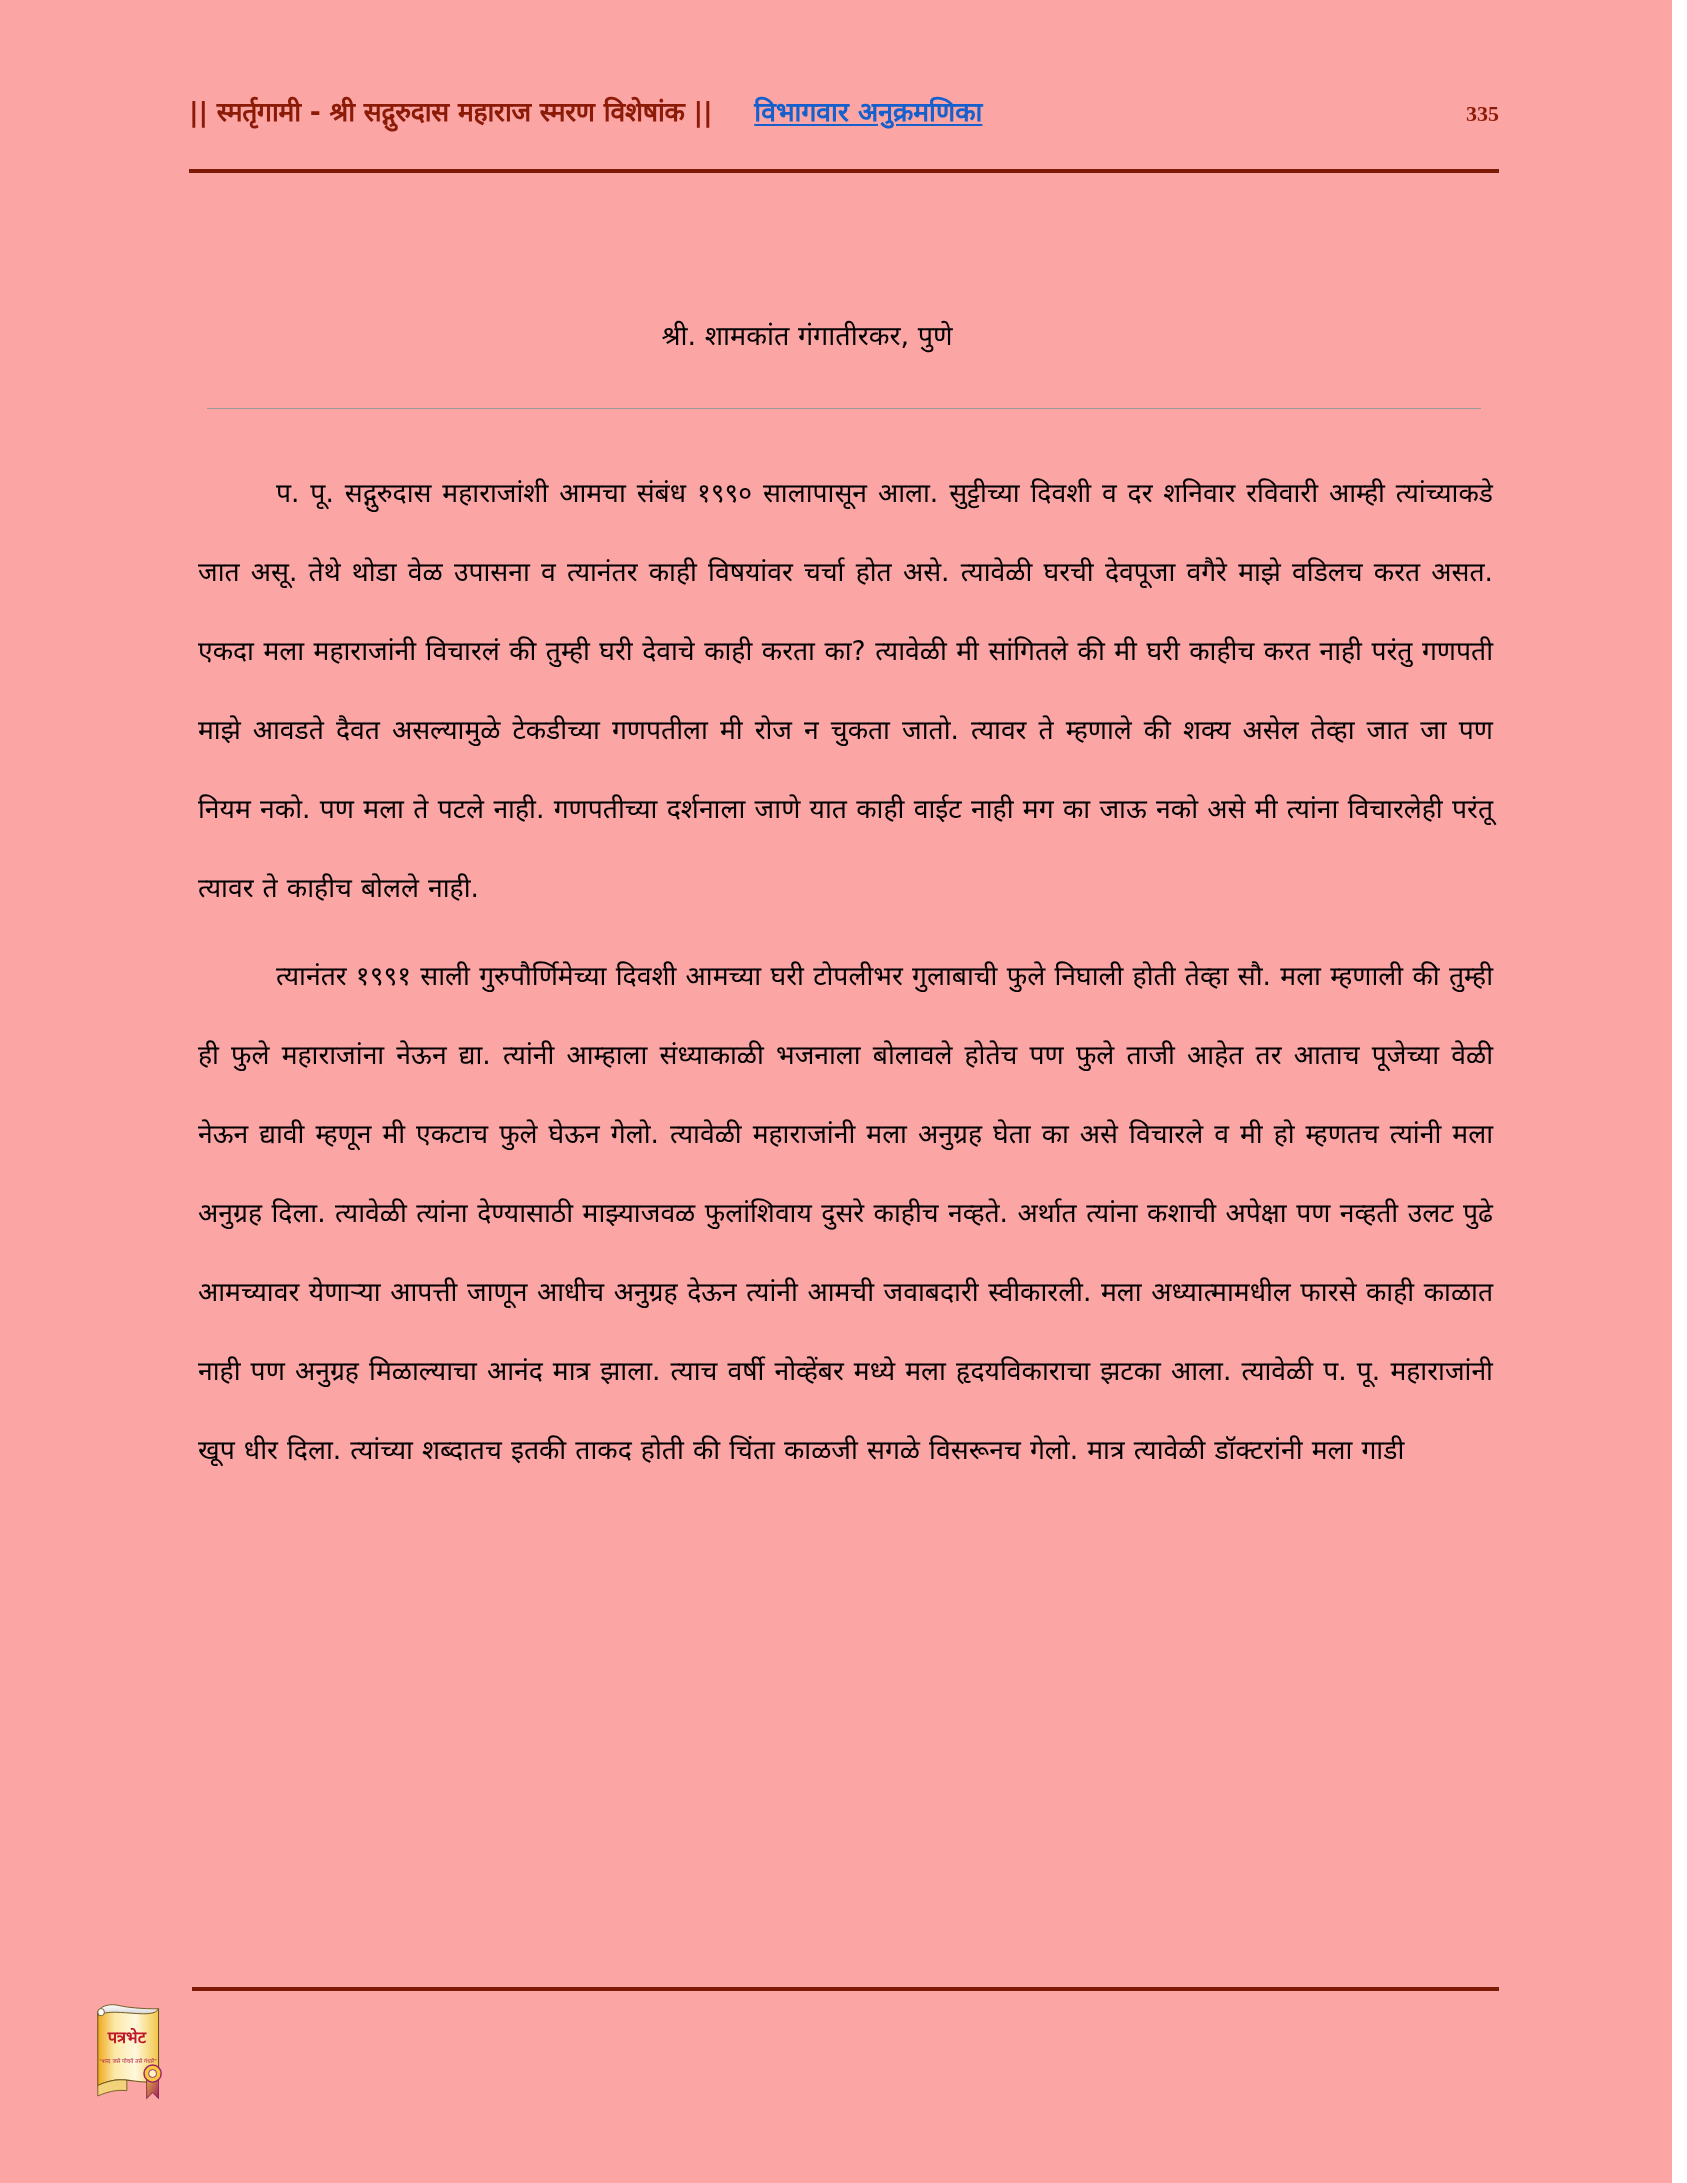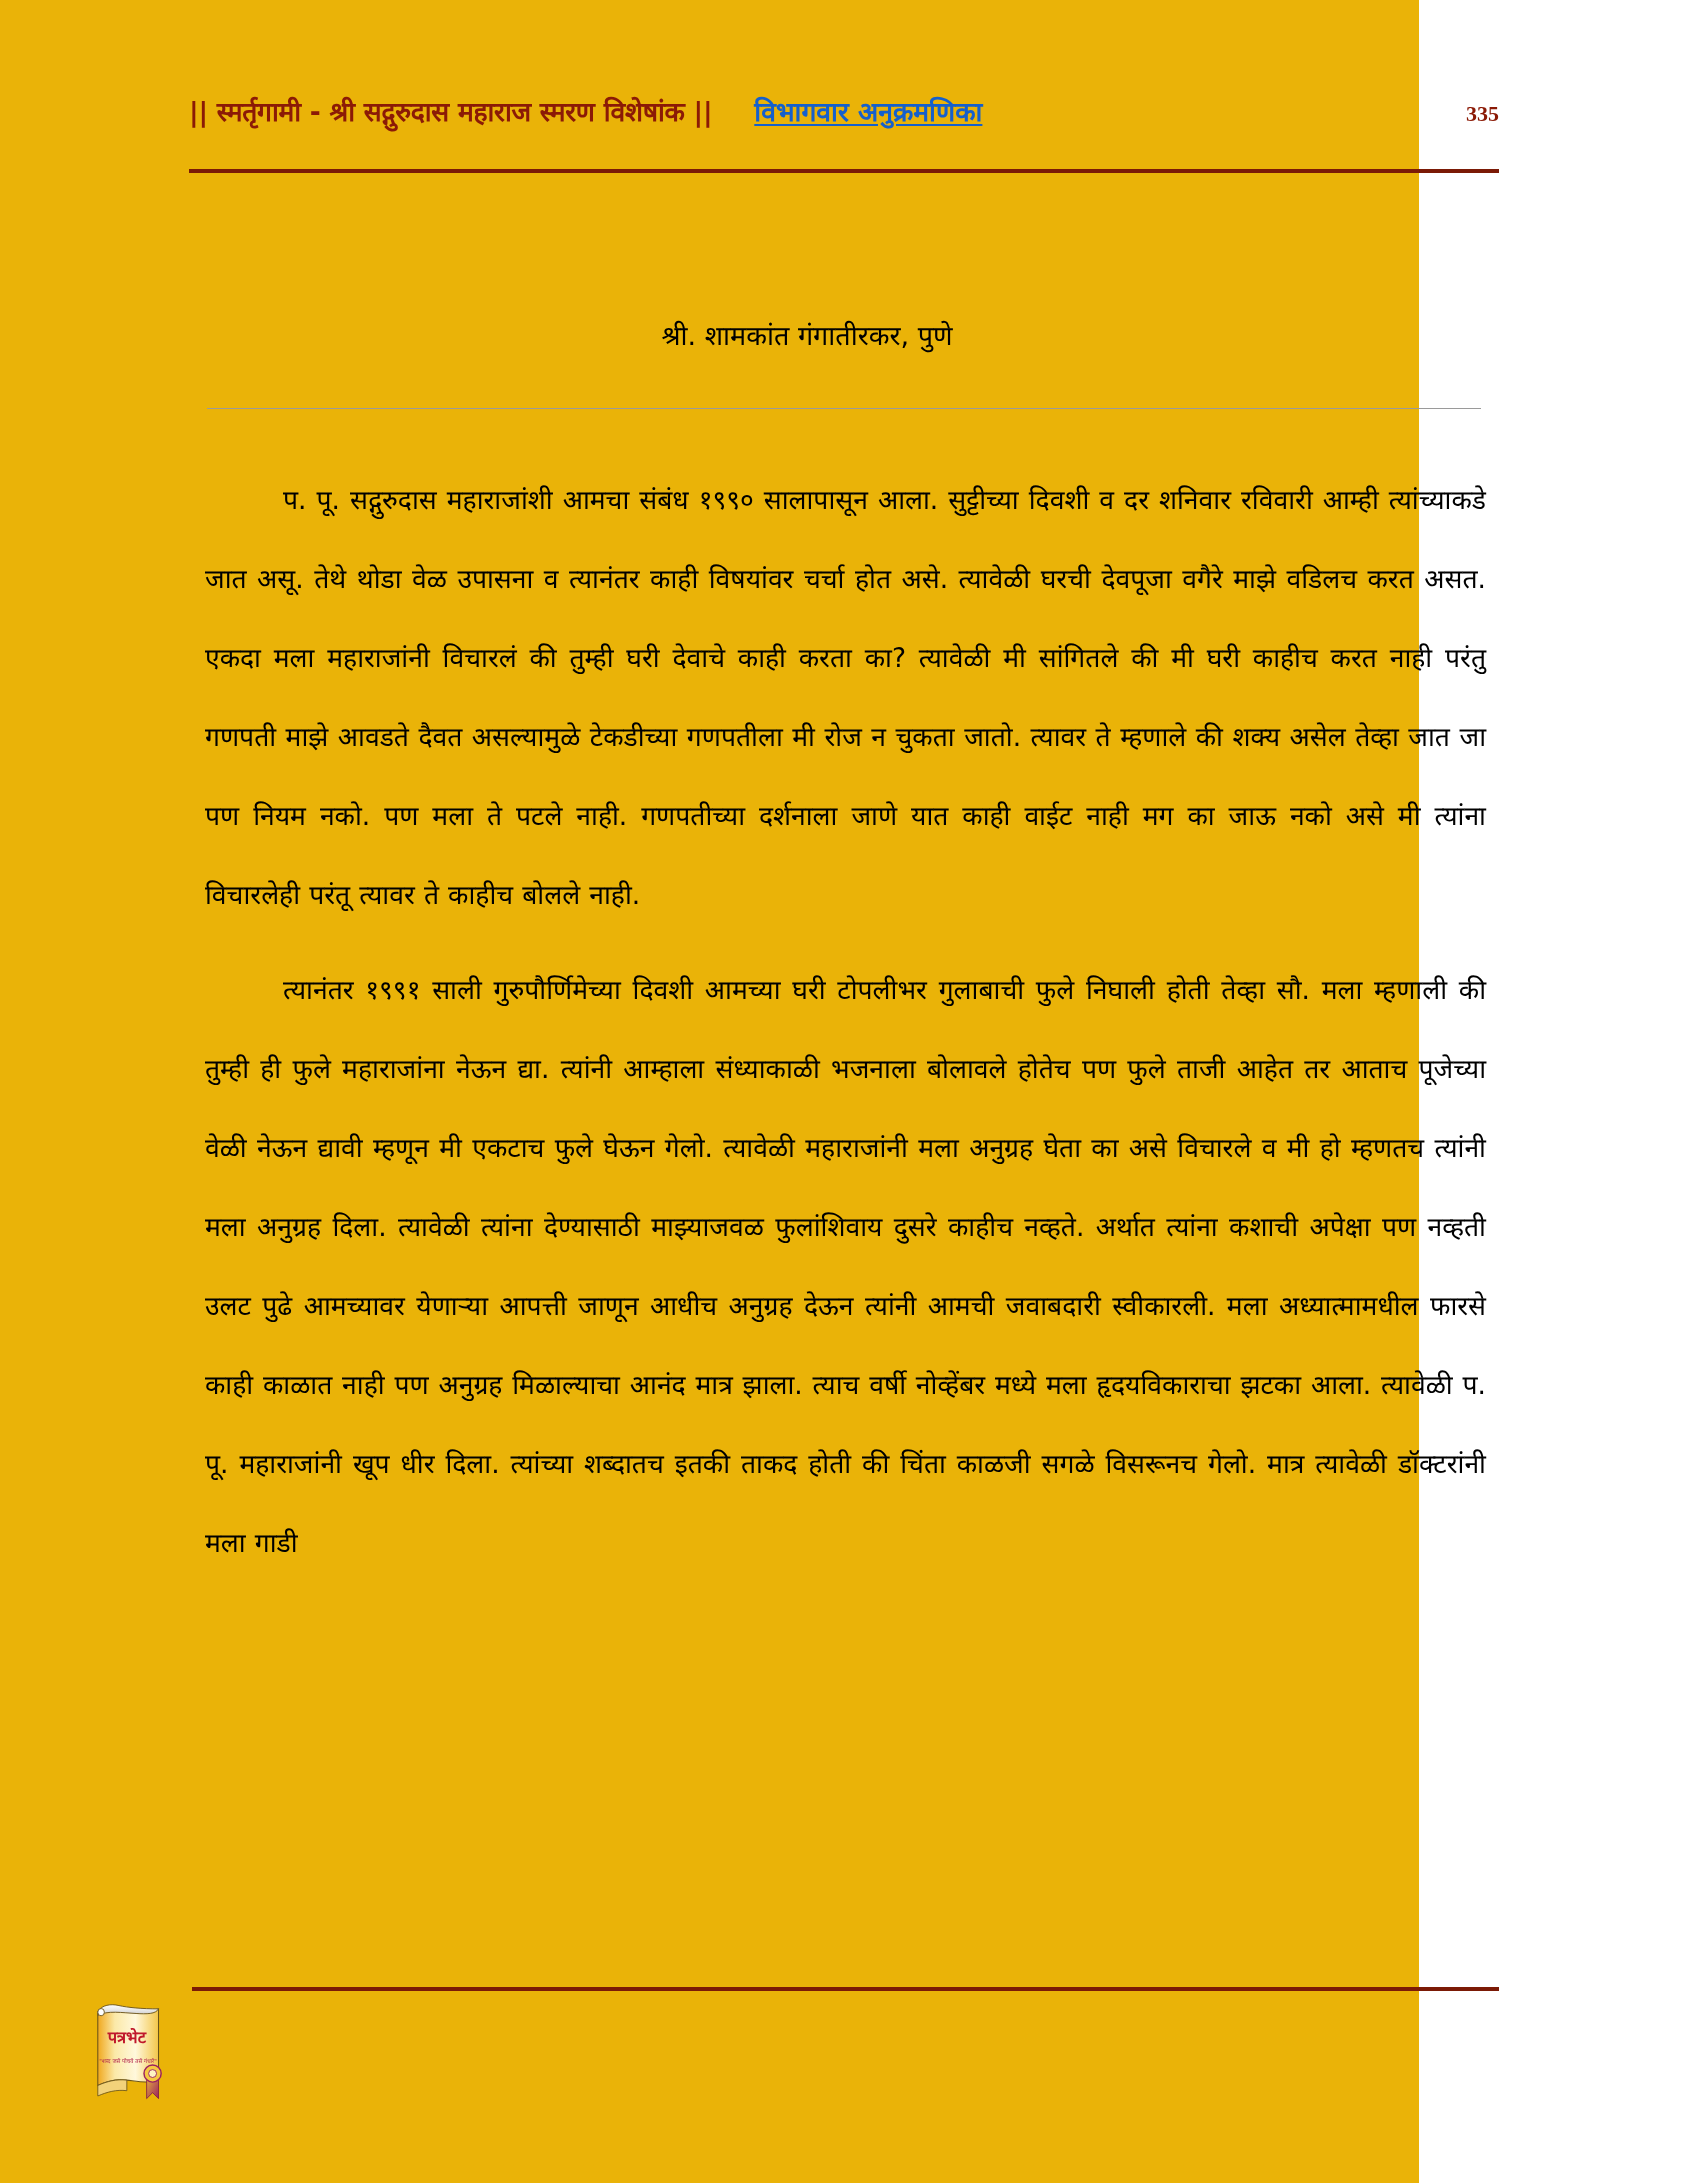--- a/index.html
+++ b/index.html
@@ -11,23 +11,23 @@
     width: 1687px;
     height: 2183px;
     font-family: "Liberation Sans", "DejaVu Sans", sans-serif;
     position: relative;
     overflow: hidden;
   }
 
   .page {
     position: absolute;
     left: 0; top: 0;
-    width: 1419px;
+    width: 1672px;
     height: 2183px;
-    background: #eab308;
+    background: #fca5a5;
   }
 
   
   .header-row {
     position: absolute;
     left: 189px;
     top: 93px;
     width: 1310px;
     display: flex;
     align-items: baseline;
@@ -110,21 +110,21 @@
   .body-text {
     position: absolute;
     left: 189px;
     top: 445px;
     width: 1313px;
     font-family: "DejaVu Sans", sans-serif;
     font-size: 26.5px;
     color: #000000;
   }
   .para {
-    margin: 16px;
+    margin: 9px;
     text-indent: 78px;
     text-align: justify;
     text-justify: inter-word;
     line-height: 2.98;
     word-spacing: 0.7px;
   }
   .para.italic {
   }
   .para + .para {
     margin-top: 0px;

